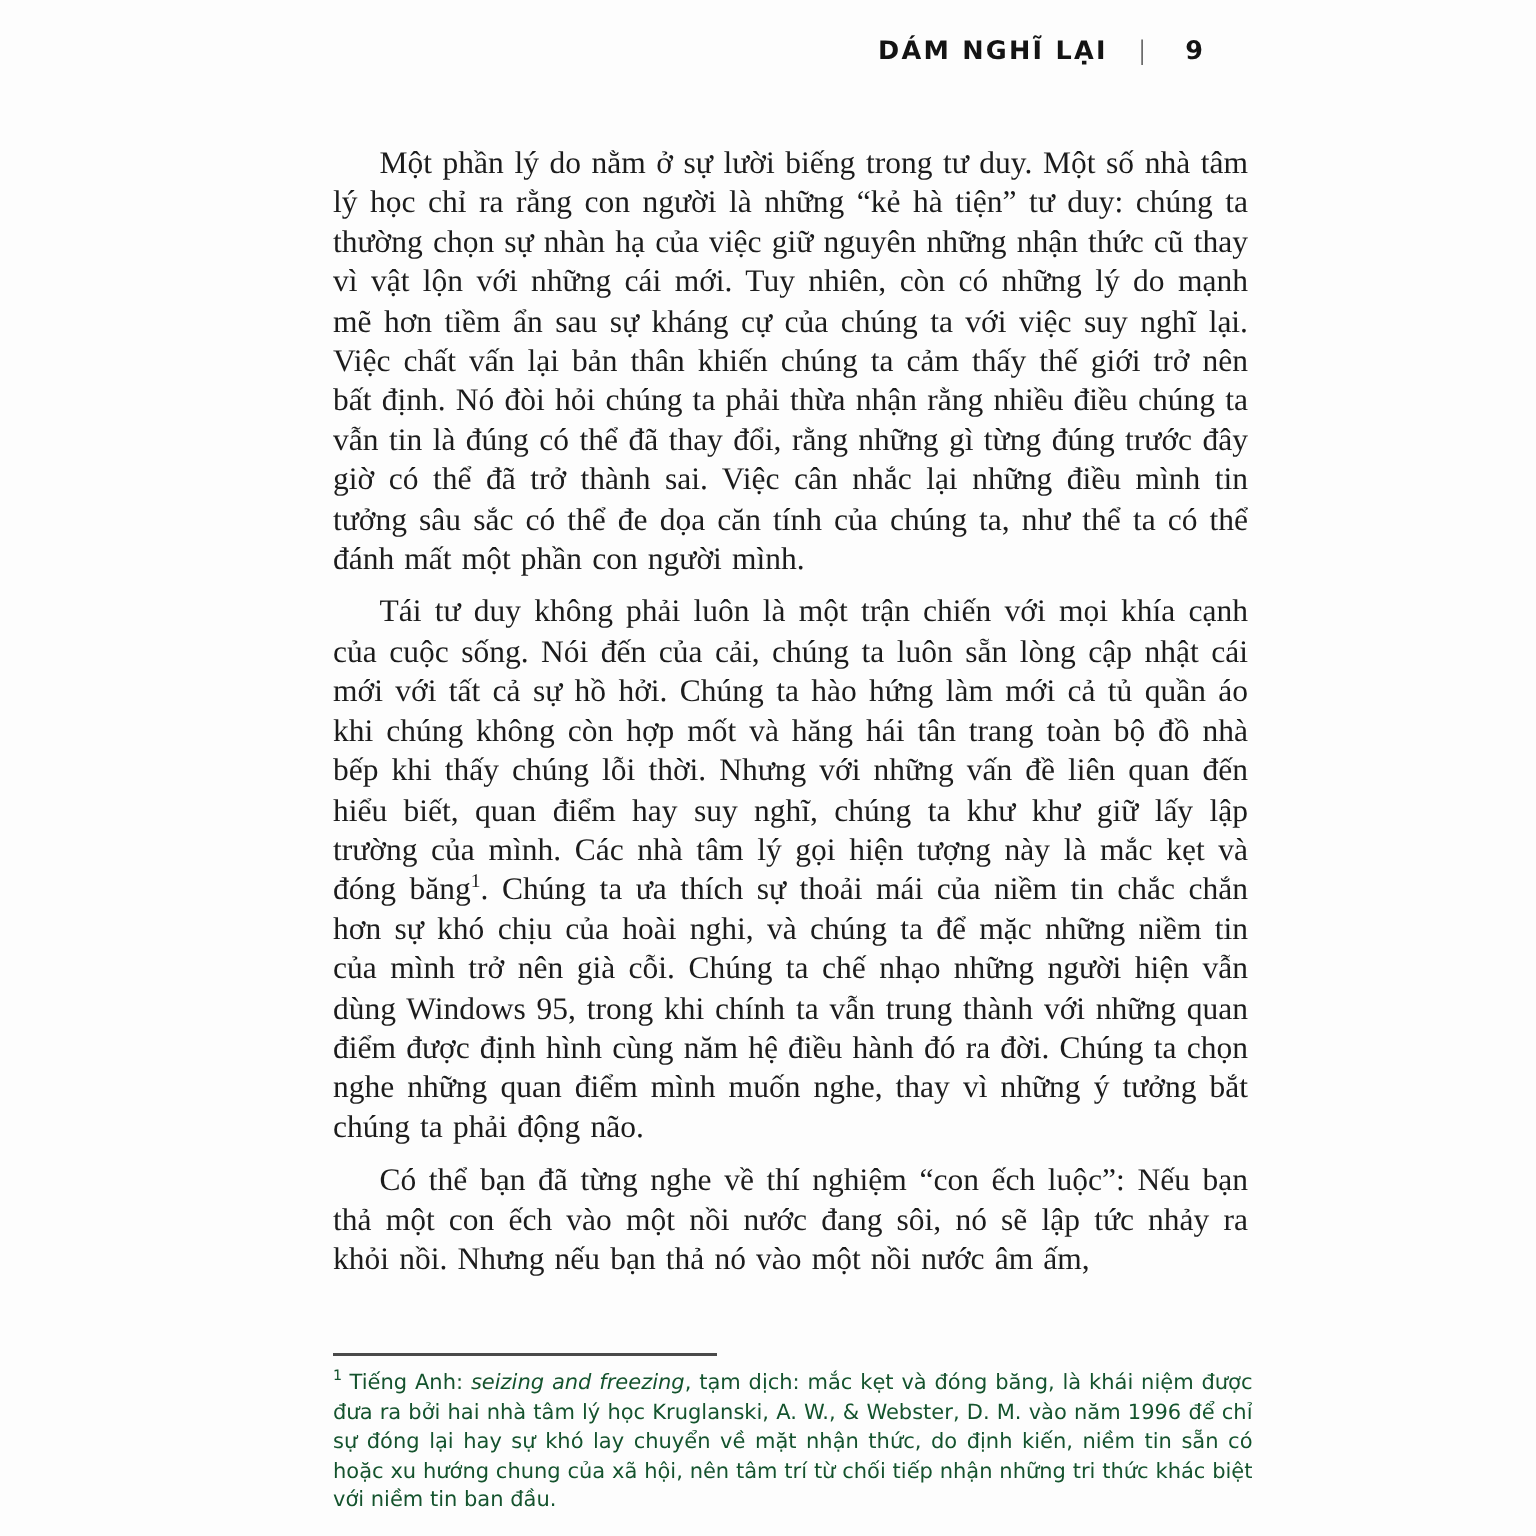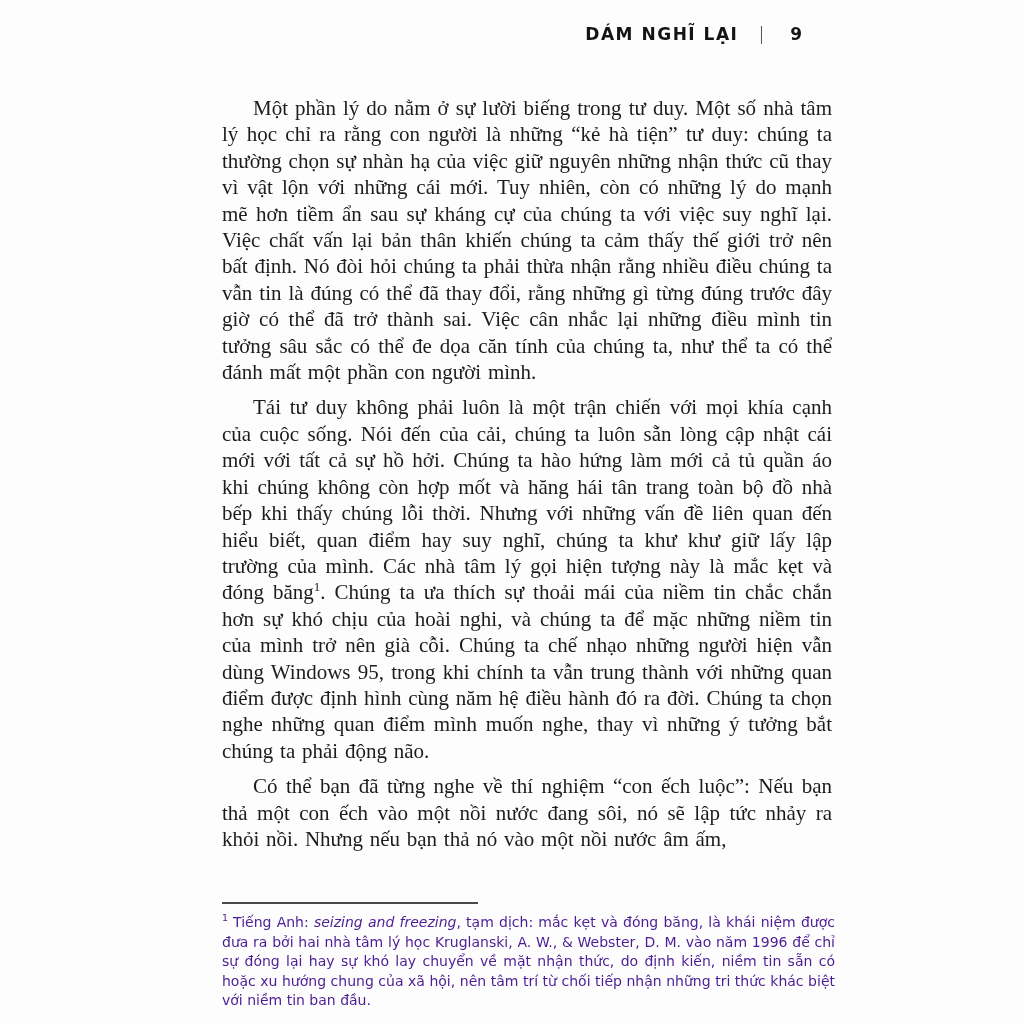--- a/index.html
+++ b/index.html
@@ -66,21 +66,21 @@
   .fn-rule {
     width: 256px; height: 2px;
     background: #4a4a4a;
     margin-bottom: 9px;
   }
   .footnote {
     font-family: "DejaVu Sans", "Liberation Sans", sans-serif;
     font-size: 14px;
     line-height: 19.5px;
     text-align: justify;
-    color: #4c1d95;
+    color: #14532d;
   }
   .fn-marker {
     font-size: 9.5px;
     vertical-align: super;
     line-height: 0;
     margin-right: 5px;
   }
   .footnote em { font-style: italic; }
 </style>
 </head>

